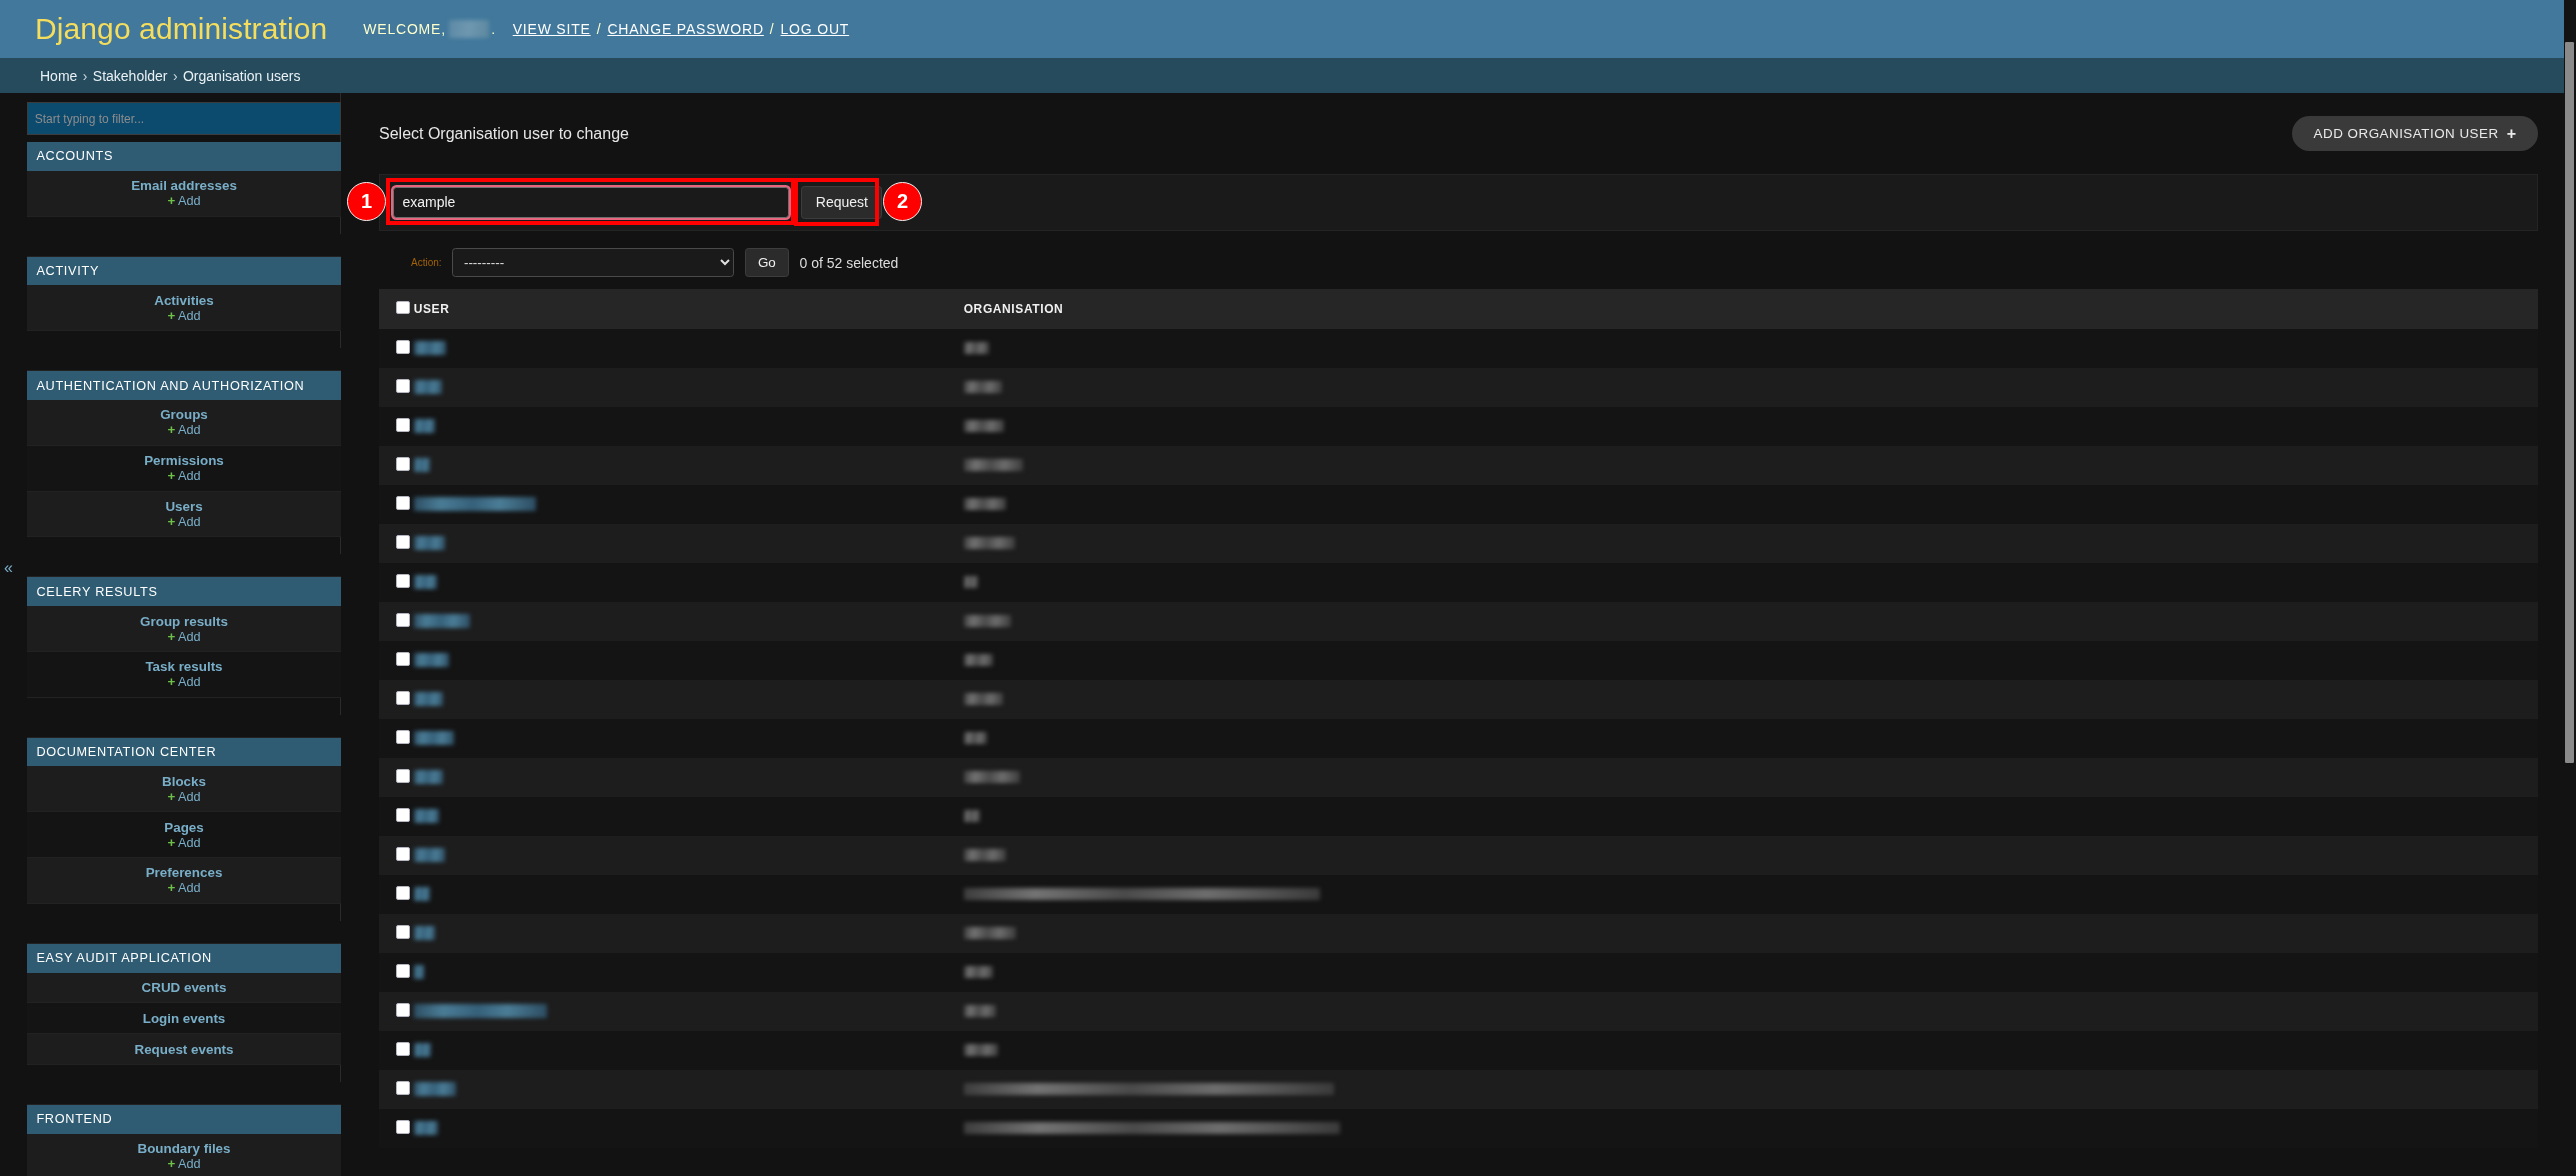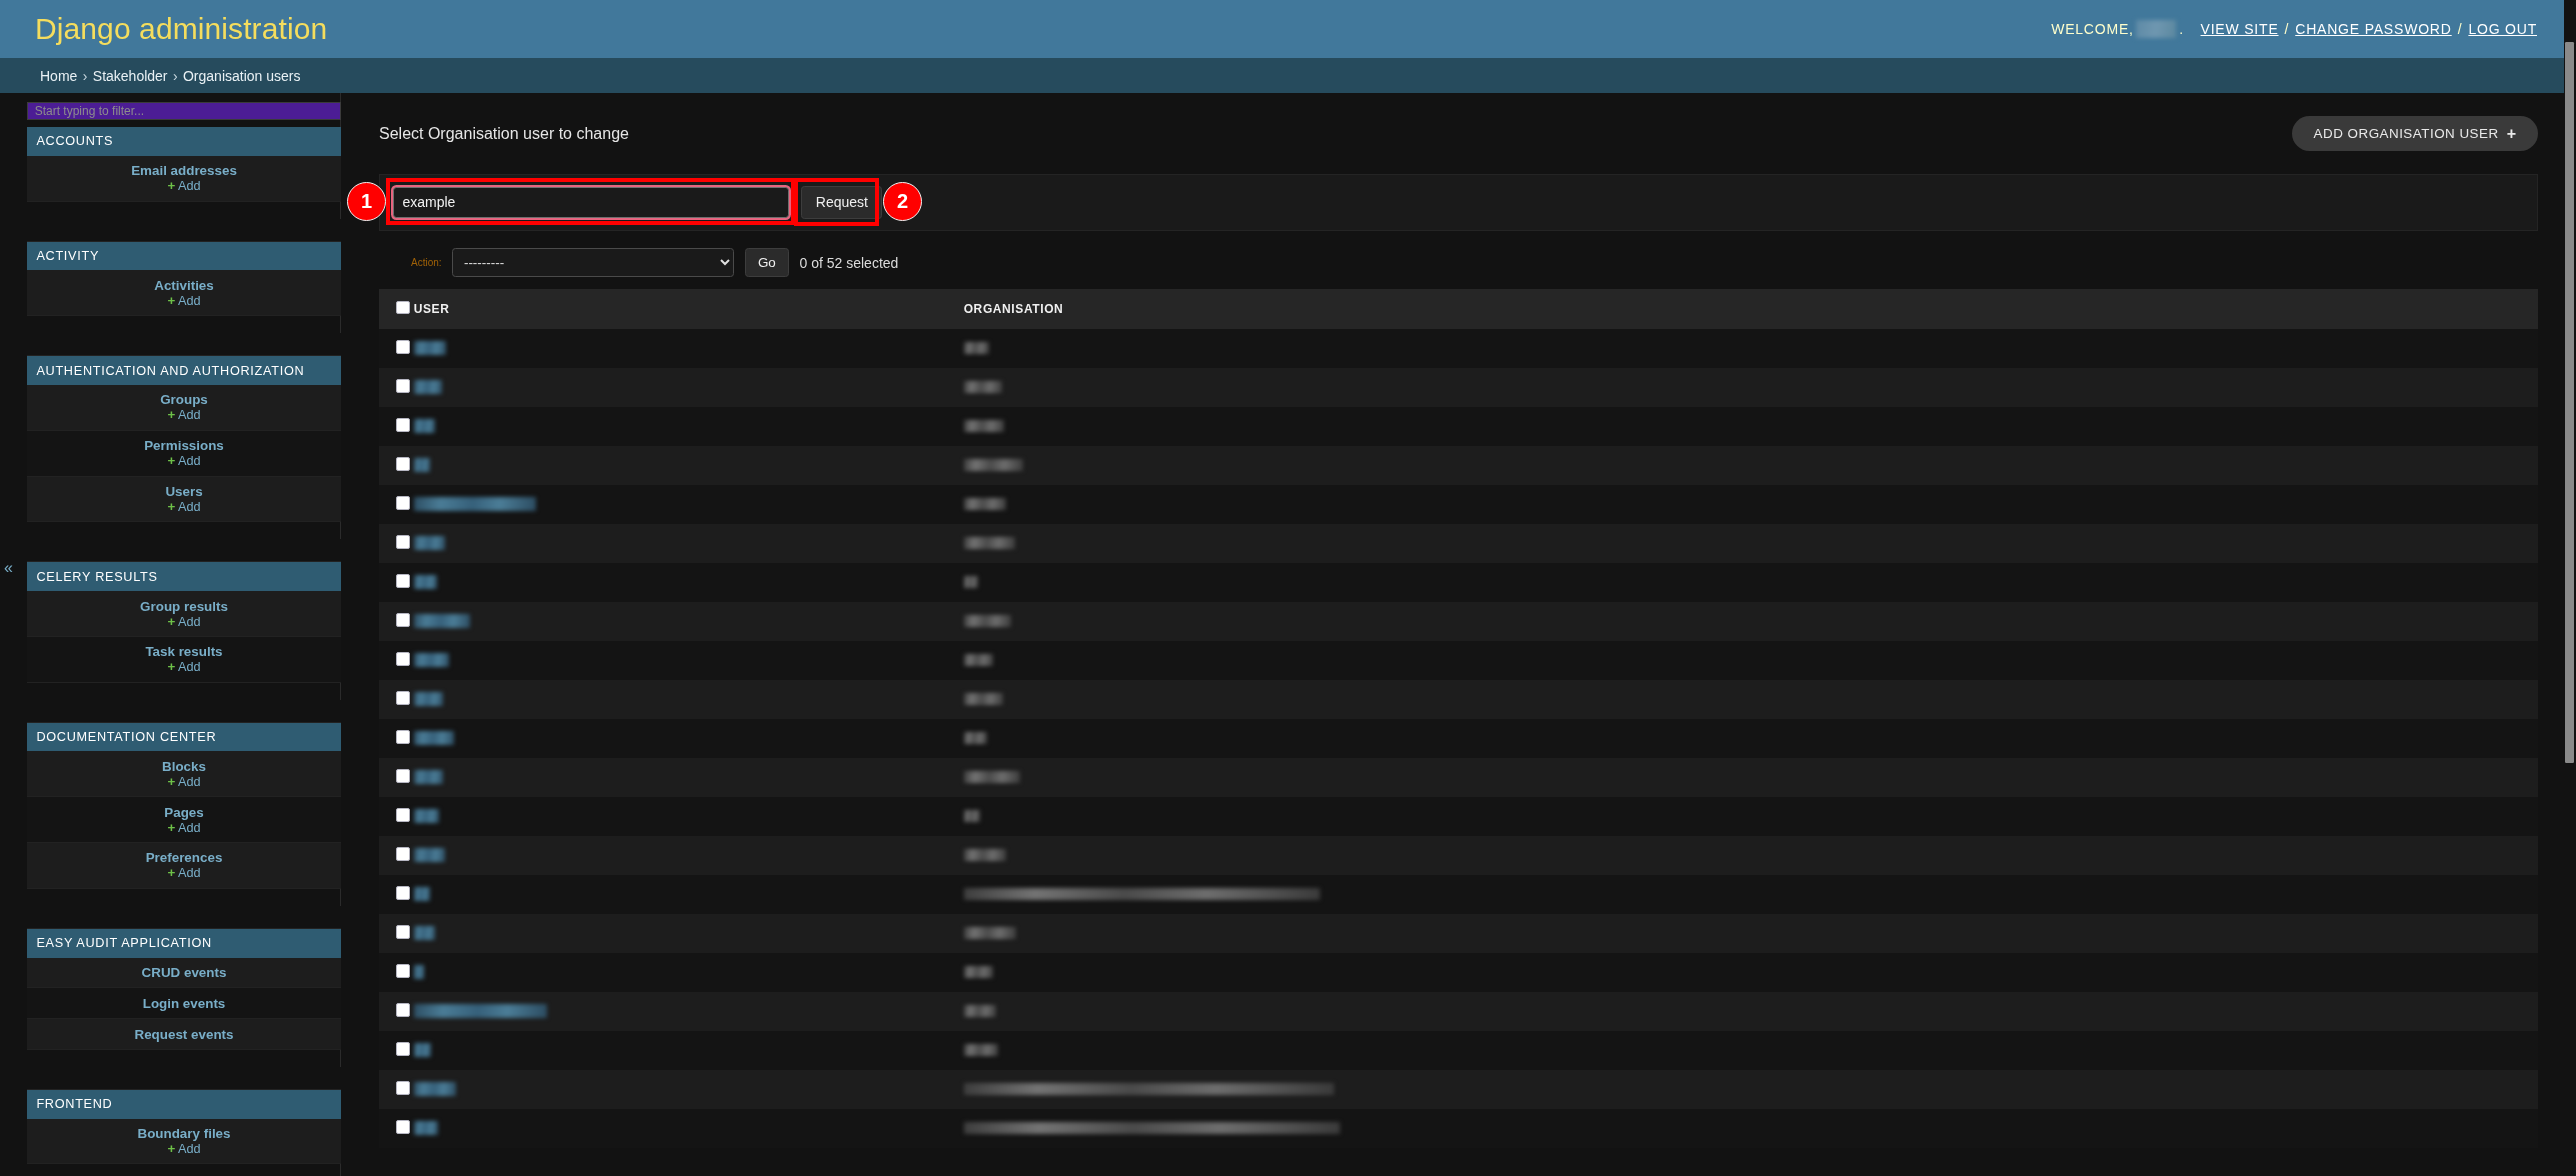--- a/index.html
+++ b/index.html
@@ -7,22 +7,22 @@
     width: 2576px; height: 1177px;
     background: #121212;
     font-family: "Liberation Sans", sans-serif;
     overflow: hidden;
   }
   body { position: relative; }
 
   
   #header {
     height: 58px; background: #41789b;
-    display: flex; align-items: center; justify-content: space-between;
-    padding: 0 27px 0 35px; position: relative;
+    display: flex; align-items: center; 
+    padding: 0 27px 0 35px; position: relative; gap: 36px;
   }
   #site-name { font-size: 30px; color: #f5dd5d; font-weight: 400; letter-spacing: 0.1px; }
   #user-tools {
     font-size: 14px; color: #ffffcc; letter-spacing: 0.8px;
     display: flex; align-items: center; gap: 0; padding-right: 12px;
   }
   #user-tools .ut { color: #ffffcc; }
   #user-tools a { color: #ffffff; }
   #user-tools .sep { padding: 0 6px; }
   .redact {
@@ -43,22 +43,22 @@
   
   #main { display: flex; height: calc(1177px - 58px - 35px); }
 
   
   #nav-sidebar {
     width: 341px; min-width: 341px; background: #121212;
     border-right: 0.7px solid #2b2b2b; position: relative;
     padding-left: 27px;
   }
   #nav-filter {
-    display: block; width: 314px; height: 18px;
-    background: #4c1d95; border: 0.7px solid #3b3b3b; color: #9b9b9b;
+    display: block; width: 314px; height: 33px;
+    background: #0c4a6e; border: 0.7px solid #3b3b3b; color: #9b9b9b;
     font-size: 12px; padding: 0 6.7px; margin: 9.4px 0 6.7px 0;
     font-family: "Liberation Sans", sans-serif;
   }
   #nav-filter::placeholder { color: #8d8d8d; }
   .module-block { margin-bottom: 17px; }
   .app-header {
     background: #2f5c72; color: #ffffff; font-size: 12.7px;
     letter-spacing: 0.7px; padding: 7.4px 9.4px; width: 314px;
   }
   .model-row {

